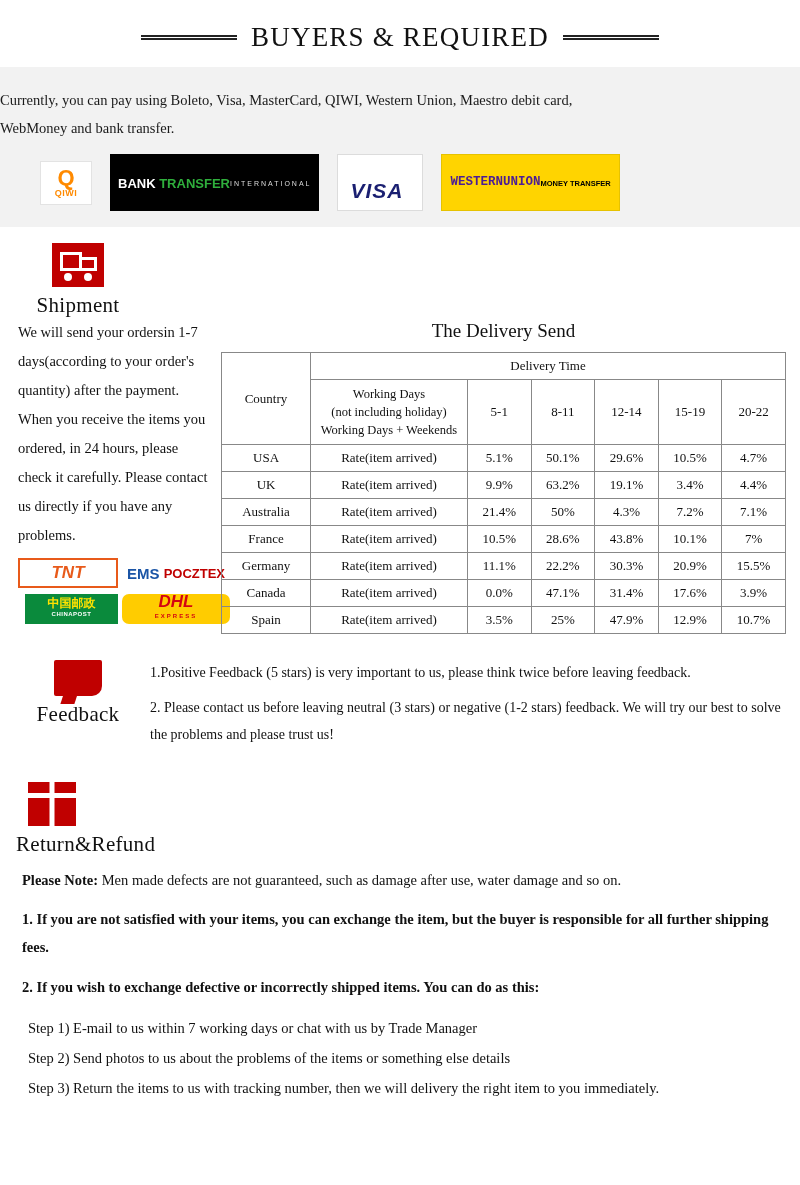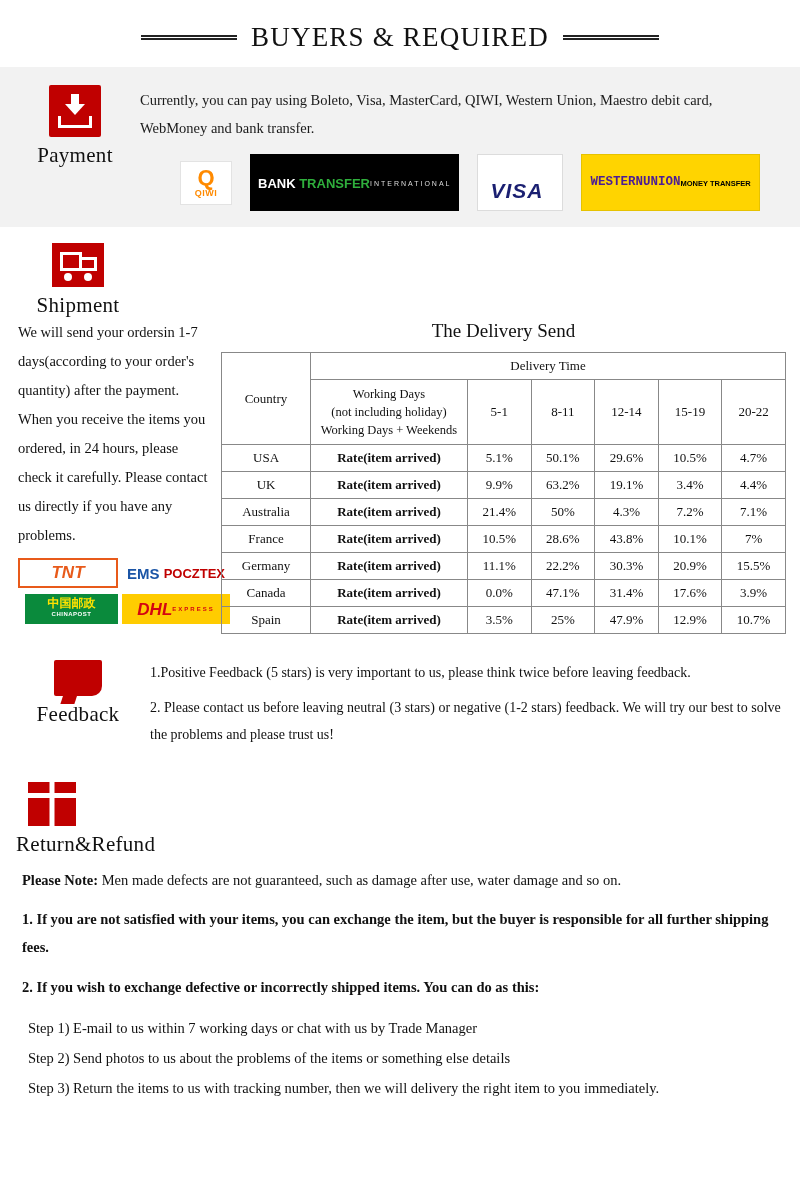--- a/index.html
+++ b/index.html
@@ -152,37 +152,37 @@
   .courier {
     height: 30px; display: flex; align-items: center; justify-content: center;
     font-family: "Liberation Sans", sans-serif; font-weight: bold;
   }
   .c-tnt { background: #fff; border: 2px solid #e85a1a; color: #e85a1a; font-size: 17px; font-style: italic; }
   .c-ems { background: #fff; color: #1b55a6; font-size: 15px; }
   .c-ems b { color: #1b55a6; }
   .c-ems .pz { color: #c00000; font-size: 13px; }
   .c-china { background: #0a8a3c; color: #ffe200; font-size: 12px; flex-direction: column; line-height: 11px; margin-left: 7px; }
   .c-china small { font-size: 6px; letter-spacing: .5px; color: #fff; }
-  .c-dhl { background: #ffcc00; color: #d40511; font-size: 17px; font-style: italic; flex-direction: row; line-height: 15px;}
+  .c-dhl { background: #ffcc00; color: #d40511; font-size: 17px; font-style: italic; flex-direction: column; line-height: 15px; border-radius: 7px;}
   .c-dhl small { font-size: 6px; letter-spacing: 2px; font-style: normal; }
 
   .ship-right { flex: 1; padding: 0 14px 0 6px; }
   .delivery-title {
     text-align: center; font-size: 19px; margin: 2px 0 10px 0; font-family: "Liberation Serif", serif;
   }
   table.delivery {
     border-collapse: collapse; width: 100%; font-family: "Liberation Serif", serif;
     font-size: 13px; color: #111;
   }
   table.delivery th, table.delivery td {
     border: 1px solid #888; padding: 5px 4px; text-align: center; vertical-align: middle;
   }
   table.delivery th { font-weight: normal; }
   td.country { width: 84px; }
-  td.rate { width: 148px; font-weight: bold; }
+  td.rate { width: 148px; }
   .wd-cell { text-align: left; padding-left: 8px; line-height: 1.45; font-size: 12.5px; }
   .pct { width: 60px; }
 
   
   .feedback { display: flex; align-items: flex-start; padding: 26px 0 6px 0; }
   .fb-left { width: 150px; flex: none; text-align: center; padding-left: 6px; }
   .fb-icon {
     width: 48px; height: 36px; background: #c00000; margin: 0 auto 6px auto;
     border-radius: 2px 2px 10px 2px;
     position: relative;
@@ -218,27 +218,20 @@
 
 <div class="page">
 
   <div class="header">
     <div class="rule"></div>
     <h1>BUYERS &amp; REQUIRED</h1>
     <div class="rule"></div>
   </div>
 
   <div class="payment">
-    <div class="pay-left">
-      <div class="icon-box">
-        <div class="dl-arrow"></div>
-        <div class="dl-tray"></div>
-      </div>
-      <div class="section-title">Payment</div>
-    </div>
     <div class="pay-right">
       <p class="pay-text">Currently, you can pay using Boleto, Visa, MasterCard, QIWI, Western Union, Maestro  debit card, WebMoney and bank transfer.</p>
       <div class="pay-logos">
         <div class="logo logo-qiwi">
           <div class="qiwi-q">Q</div>
           <div class="qiwi-t">QIWI</div>
         </div>
         <div class="logo logo-bank">
           <div class="bank-1"><span>BANK </span><span class="g">TRANSFER</span></div>
           <div class="bank-2">INTERNATIONAL</div>

